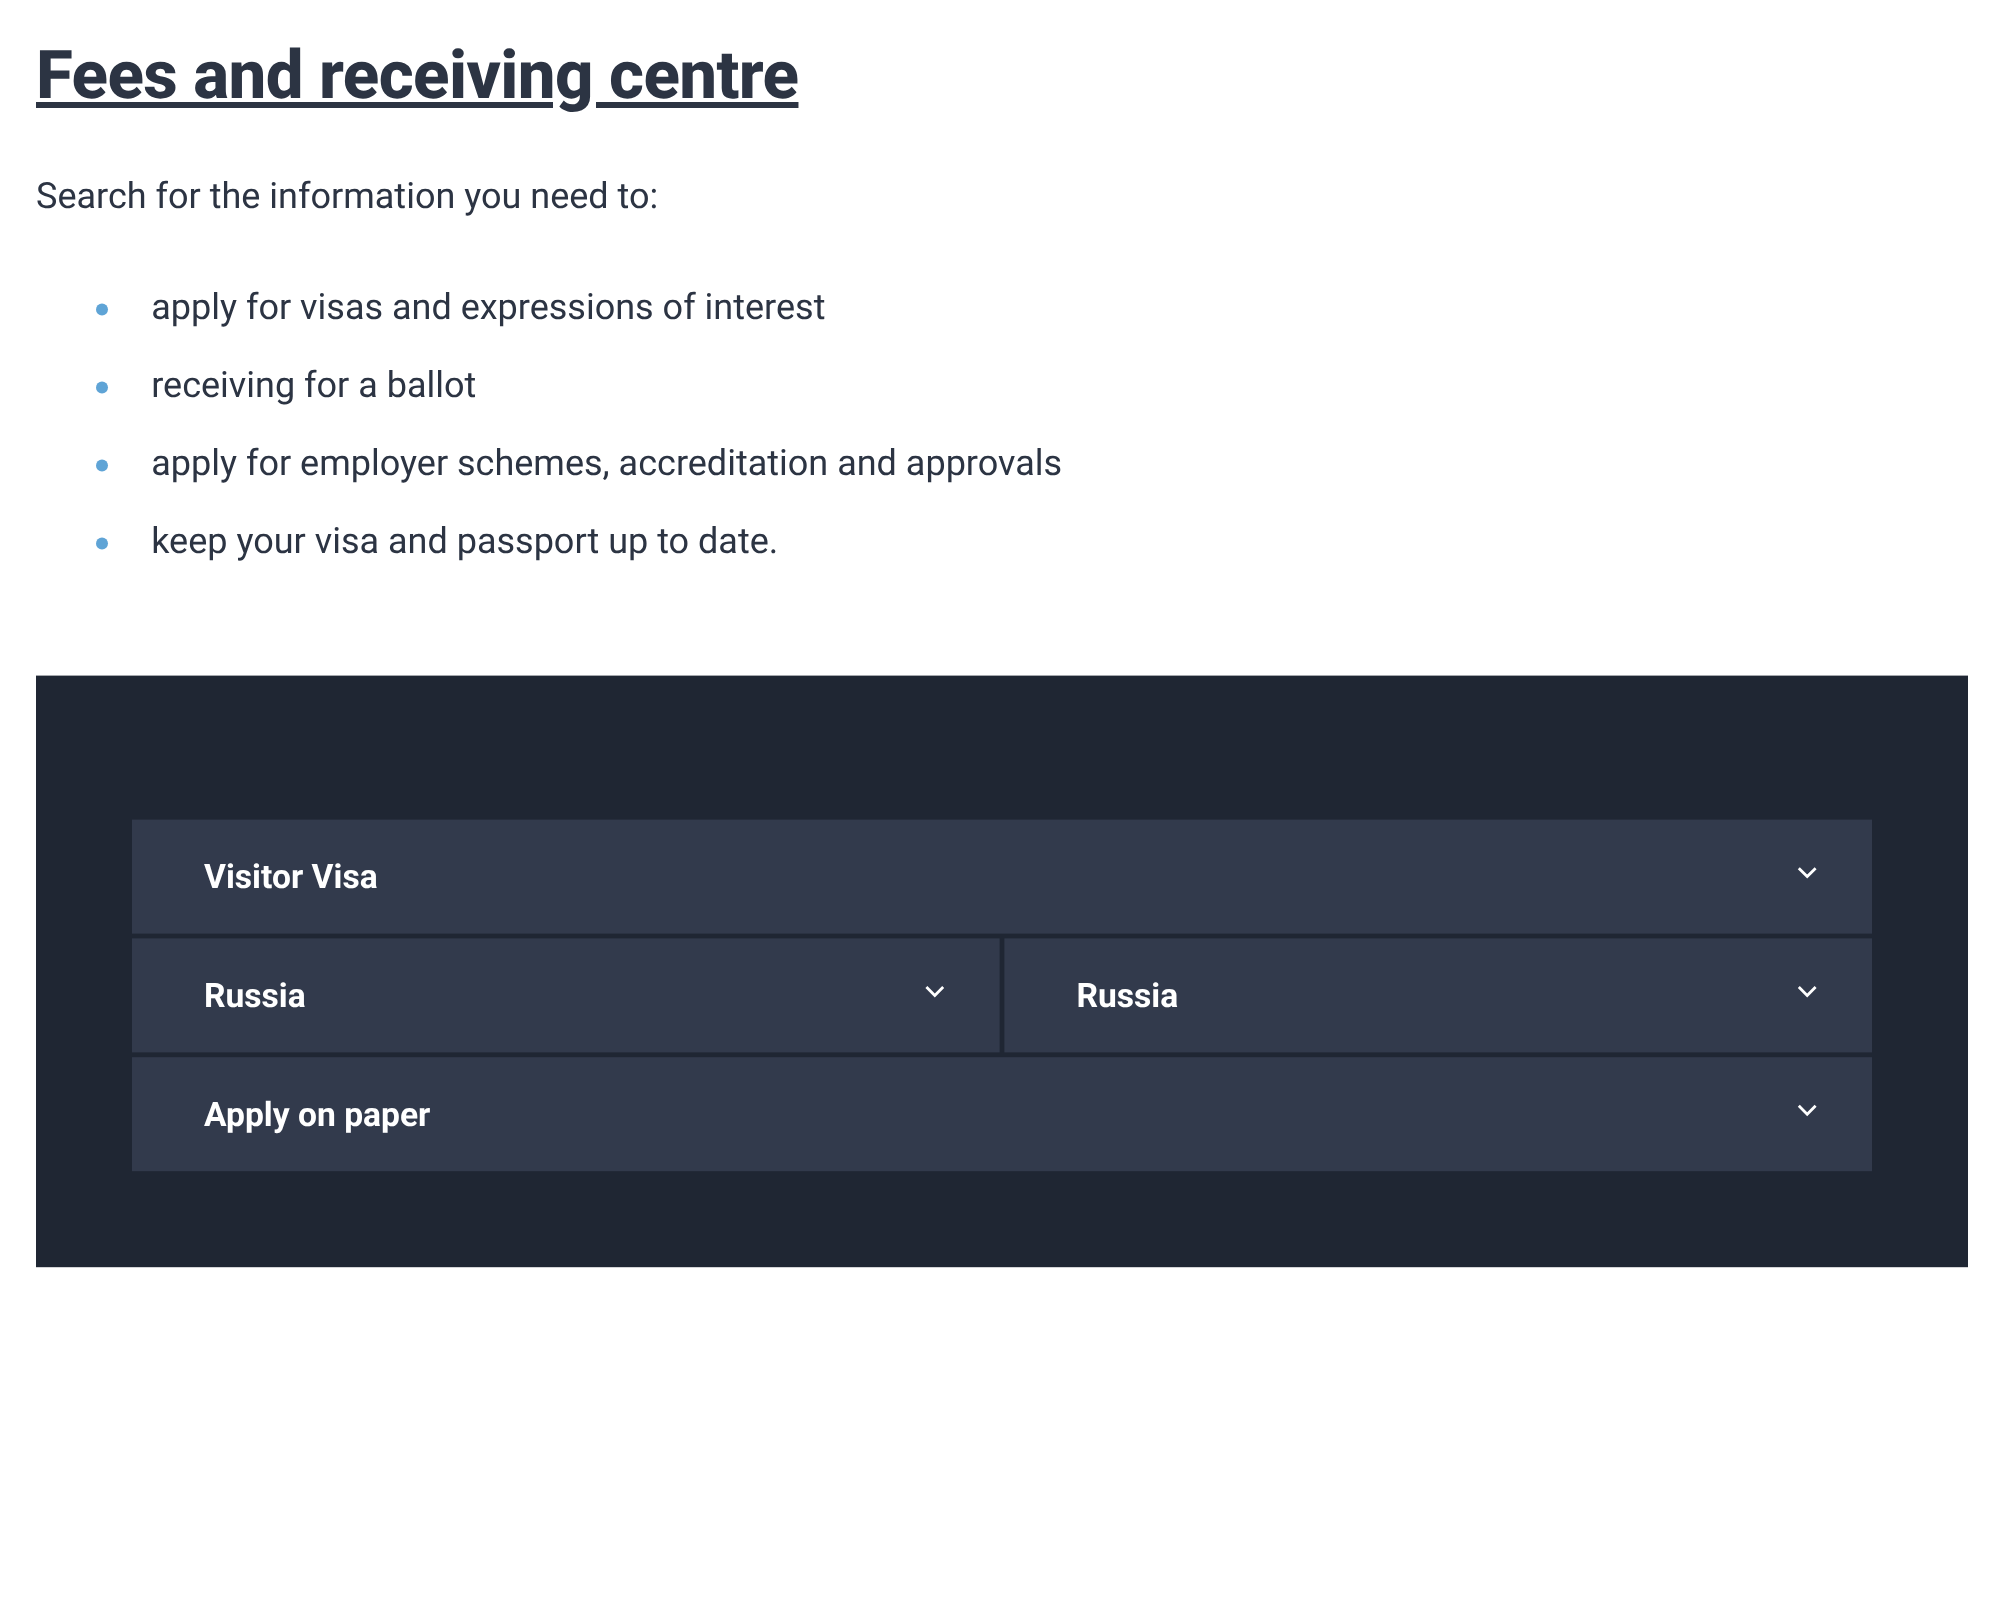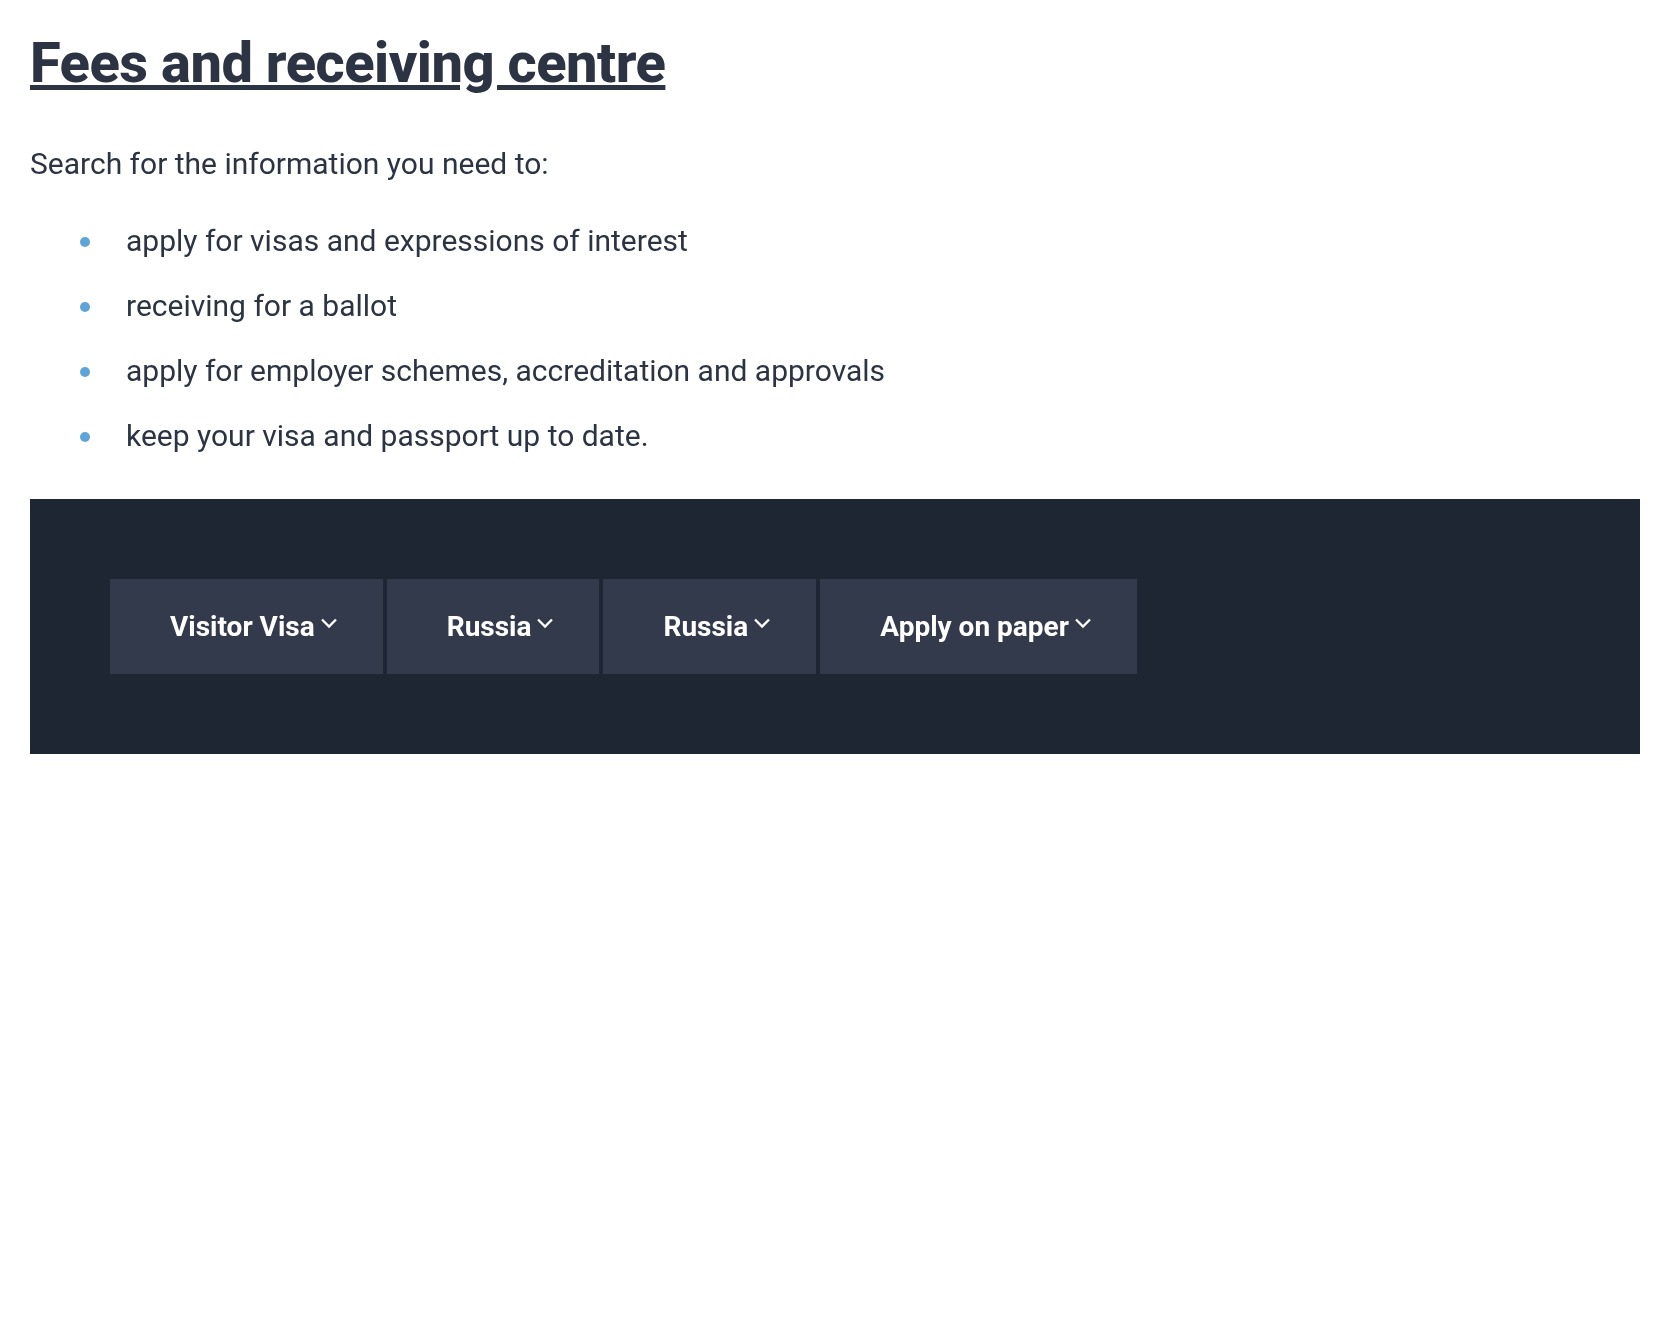--- a/index.html
+++ b/index.html
@@ -14,26 +14,26 @@
     font-size: 56px;
     font-weight: 800;
     color: #2c3443;
     margin-bottom: 50px;
     letter-spacing: -0.5px;
     text-decoration: underline;
   }
   .intro {
     font-size: 30px;
     color: #2c3443;
-    margin-bottom: 40px;
+    margin-bottom: 56px;
     font-weight: 400;
   }
   ul.bullets {
     list-style: none;
-    margin-bottom: 44px;
+    margin-bottom: 92px;
     padding-left: 50px;
   }
   ul.bullets li {
     position: relative;
     font-size: 30px;
     color: #2c3443;
     line-height: 1.3;
     margin-bottom: 26px;
     padding-left: 46px;
     font-weight: 400;
@@ -48,21 +48,23 @@
     background: #5fa4d6;
     border-radius: 50%;
   }
   .panel {
     background: #1f2633;
     padding: 80px 80px 80px 80px;
     margin-top: 40px;
   }
   .selects {
     display: flex;
+    flex-direction: column;
     gap: 4px;
+    margin-top: 40px;
   }
   .row {
     display: flex;
     gap: 4px;
   }
   .select-box {
     flex: 1;
     background: #323a4c;
     color: #ffffff;
     font-weight: 700;

